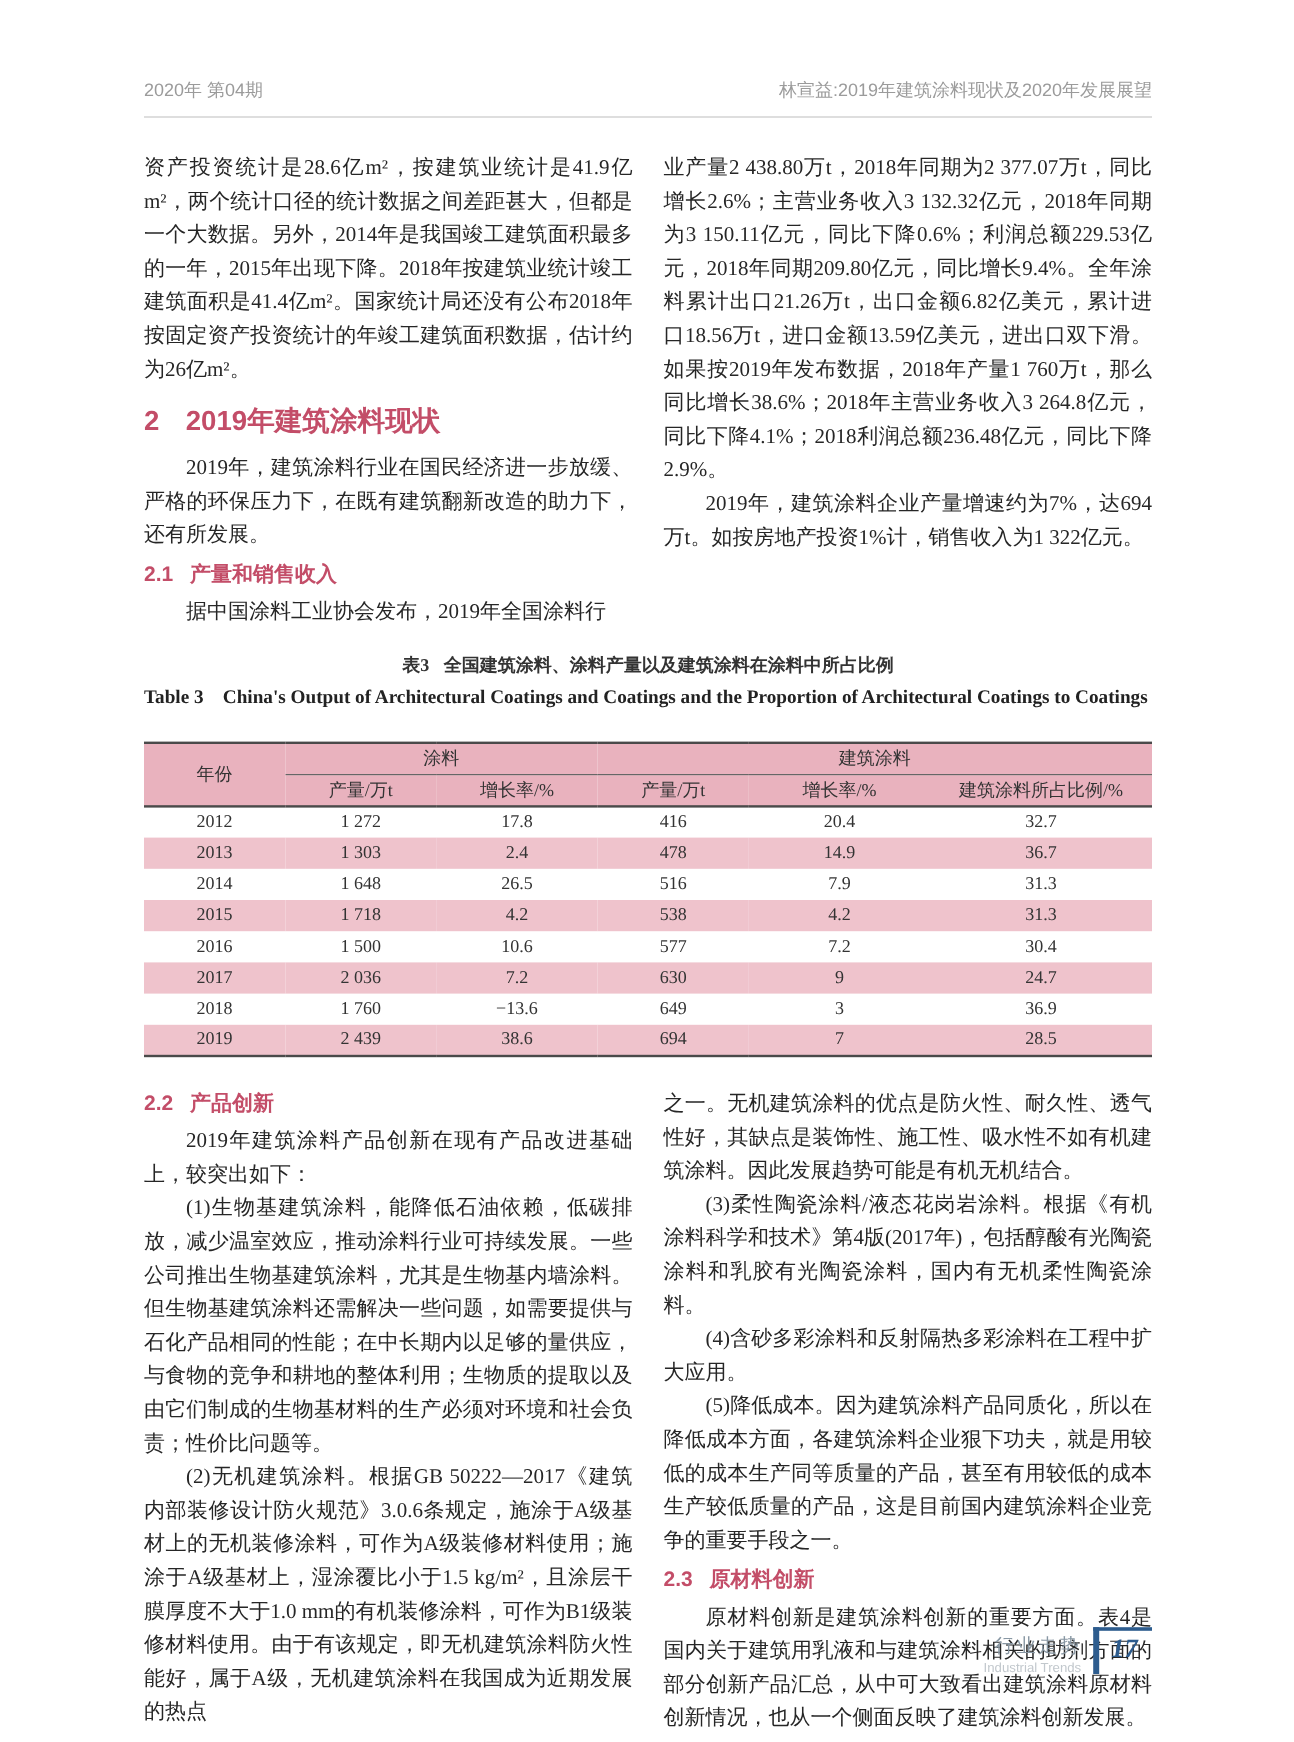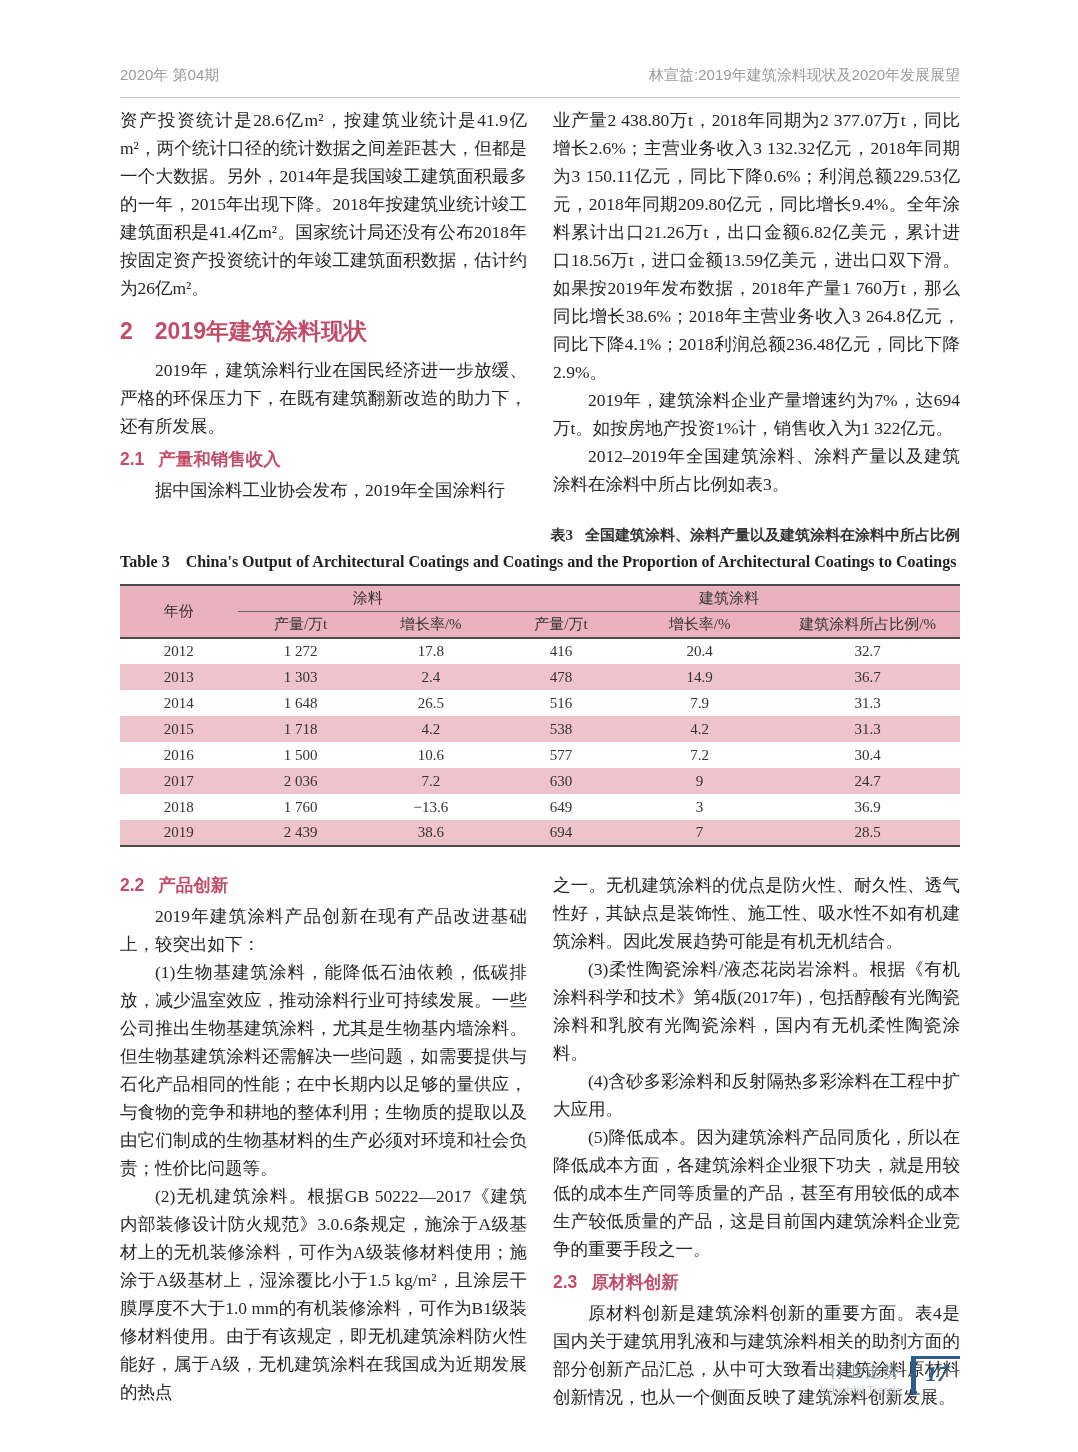--- a/index.html
+++ b/index.html
@@ -11,43 +11,43 @@
   .content { padding:0 118px 0 120px; }
 
   
   .pg-header {
     display:flex; justify-content:space-between; align-items:flex-end;
     margin-top:66px; padding-bottom:12px; border-bottom:1px solid #c9c9c9;
     color:#9b9b9b; font-size:15px; font-family:"Liberation Sans",sans-serif;gap:42px;
   }
 
   
-  .cols { display:flex; gap:26px; margin-top:8px; }
+  .cols { display:flex; gap:26px; margin-top:27px; }
   .col { width:407px; flex:0 0 407px; text-align:justify; font-size:17.5px; line-height:28px; color:#262626; }
   .col p { margin:0; }
   .indent { text-indent:2em; }
 
   h1.sec {
     font-family:"Liberation Sans",sans-serif; font-size:23px; font-weight:bold;
     color:#c34d68; margin:14px 0 10px 0; line-height:30px;
   }
   h1.sec .num { margin-right:22px; }
   h2.sub {
     font-family:"Liberation Sans",sans-serif; font-size:17.5px; font-weight:bold;
     color:#c34d68; margin:5px 0 3px 0; line-height:28px;
   }
   h2.sub .num { margin-right:14px; }
 
   
   .tablewrap { margin-top:22px; }
-  .cap-zh { text-align:right; font-size:15px; color:#333; font-weight:600; }
+  .cap-zh { text-align:center; font-size:15px; color:#333; font-weight:600; }
   .cap-zh .cap-label { margin-right:12px; }
   .cap-en { margin-top:7px; font-size:16px; font-weight:bold; color:#222; }
   table.datatable {
-    width:100%; border-collapse:collapse; margin-top:11px;
+    width:100%; border-collapse:collapse; margin-top:26px;
     font-size:15px; color:#333;
     border-top:2px solid #4a4a4a; border-bottom:2px solid #4a4a4a;
   }
   table.datatable th, table.datatable td {
     text-align:center; font-weight:normal; padding:3px 4px; height:26px;
   }
   thead th { background:#e9b2be; }
   thead tr.grp th.grpline { border-bottom:1px solid #666; }
   thead tr.leaf th, thead th.yearcell { border-bottom:2px solid #4a4a4a; }
   tbody tr:nth-child(even) td { background:#efc3cc; }
@@ -85,21 +85,20 @@
         </h1>
         <p class="indent">2019年，建筑涂料行业在国民经济进一步放缓、严格的环保压力下，在既有建筑翻新改造的助力下，还有所发展。</p>
         <h2 class="sub">
           <span class="num">2.1</span><span>产量和销售收入</span>
         </h2>
         <p class="indent">据中国涂料工业协会发布，2019年全国涂料行</p>
       </div>
       <div class="col">
         <p>业产量2 438.80万t，2018年同期为2 377.07万t，同比增长2.6%；主营业务收入3 132.32亿元，2018年同期为3 150.11亿元，同比下降0.6%；利润总额229.53亿元，2018年同期209.80亿元，同比增长9.4%。全年涂料累计出口21.26万t，出口金额6.82亿美元，累计进口18.56万t，进口金额13.59亿美元，进出口双下滑。如果按2019年发布数据，2018年产量1 760万t，那么同比增长38.6%；2018年主营业务收入3 264.8亿元，同比下降4.1%；2018利润总额236.48亿元，同比下降2.9%。</p>
         <p class="indent">2019年，建筑涂料企业产量增速约为7%，达694万t。如按房地产投资1%计，销售收入为1 322亿元。</p>
-        <p class="indent">2012–2019年全国建筑涂料、涂料产量以及建筑涂料在涂料中所占比例如表3。</p>
       </div>
     </div>
 
     <div class="tablewrap">
       <div class="cap-zh">
         <span class="cap-label">表3</span><span>全国建筑涂料、涂料产量以及建筑涂料在涂料中所占比例</span>
       </div>
       <div class="cap-en">Table 3　China's Output of Architectural Coatings and Coatings and the Proportion of Architectural Coatings to Coatings</div>
 
       <table class="datatable">

